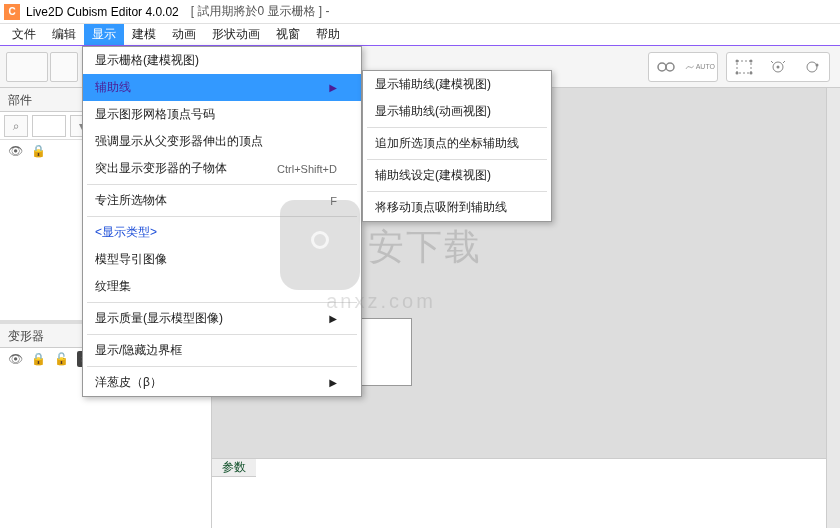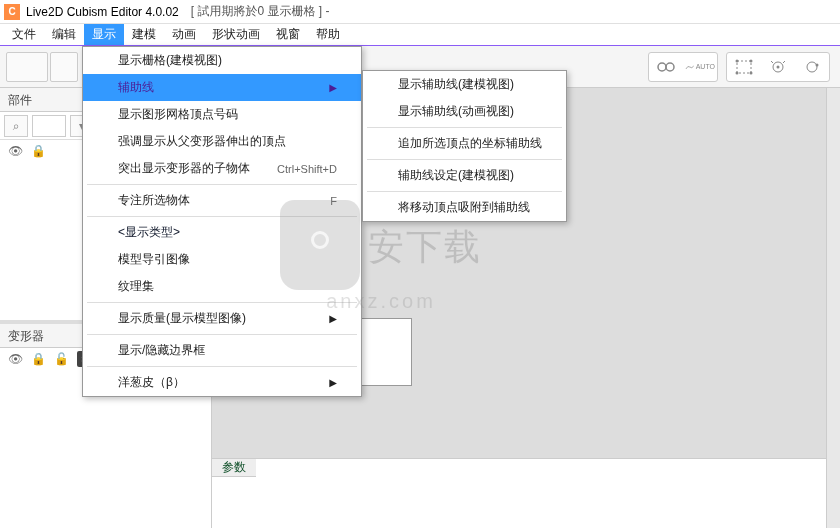--- a/index.html
+++ b/index.html
@@ -31,23 +31,23 @@
 
 .center { flex: 1; background: #ddd; display: flex; flex-direction: column; position: relative; }
 .canvas-area { flex: 1; background: #ddd; position: relative; }
 .mini-panel { position: absolute; bottom: 72px; left: 0; width: 200px; height: 68px; background: #fff; border: 1px solid #999; }
 .param-panel { height: 70px; background: #fff; border-top: 1px solid #ccc; }
 .param-tab { padding: 0 10px; background: #eee; border-bottom: 1px solid #ccc; width: fit-content; color: #14532d; }
 
 .rightbar { width: 14px; background: #e8e8e8; border-left: 1px solid #ccc; }
 
 .dropdown { position: absolute; background: #fff; border: 1px solid #999; box-shadow: 2px 2px 6px rgba(0,0,0,0.25); z-index: 100; min-width: 280px; }
-.dropdown-item { padding: 5px 24px 5px 35px; display: flex; justify-content: space-between; align-items: center; cursor: pointer; color: #222; }
+.dropdown-item { padding: 5px 24px 5px 12px; display: flex; justify-content: space-between; align-items: center; cursor: pointer; color: #222; }
 .dropdown-item.highlighted { background: #3399ff; color: #4c1d95; }
-.dropdown-item.disabled { color: #0f172a; }
+.dropdown-item.disabled { color: #1d4ed8; }
 .dropdown-sep { height: 1px; background: #ddd; margin: 2px 4px; }
 .dropdown-arrow { font-size: 10px; }
 .shortcut { color: #666; font-size: 11px; text-align: right; }
 
 .submenu { left: 280px; top: 24px; min-width: 190px; }
 
 .watermark { position: absolute; top: 200px; left: 280px; opacity: 0.25; pointer-events: none; z-index: 200; display: flex; flex-direction: column; align-items: center; }
 .wm-shield { width: 80px; height: 90px; background: #888; border-radius: 14px 14px 18px 18px; position: relative; display: flex; align-items: center; justify-content: center; }
 .wm-circle { width: 18px; height: 18px; border: 3px solid #ddd; border-radius: 50%; margin-top: -10px; }
 .wm-text { font-size: 36px; color: #666; margin-top: 4px; letter-spacing: 2px; }

